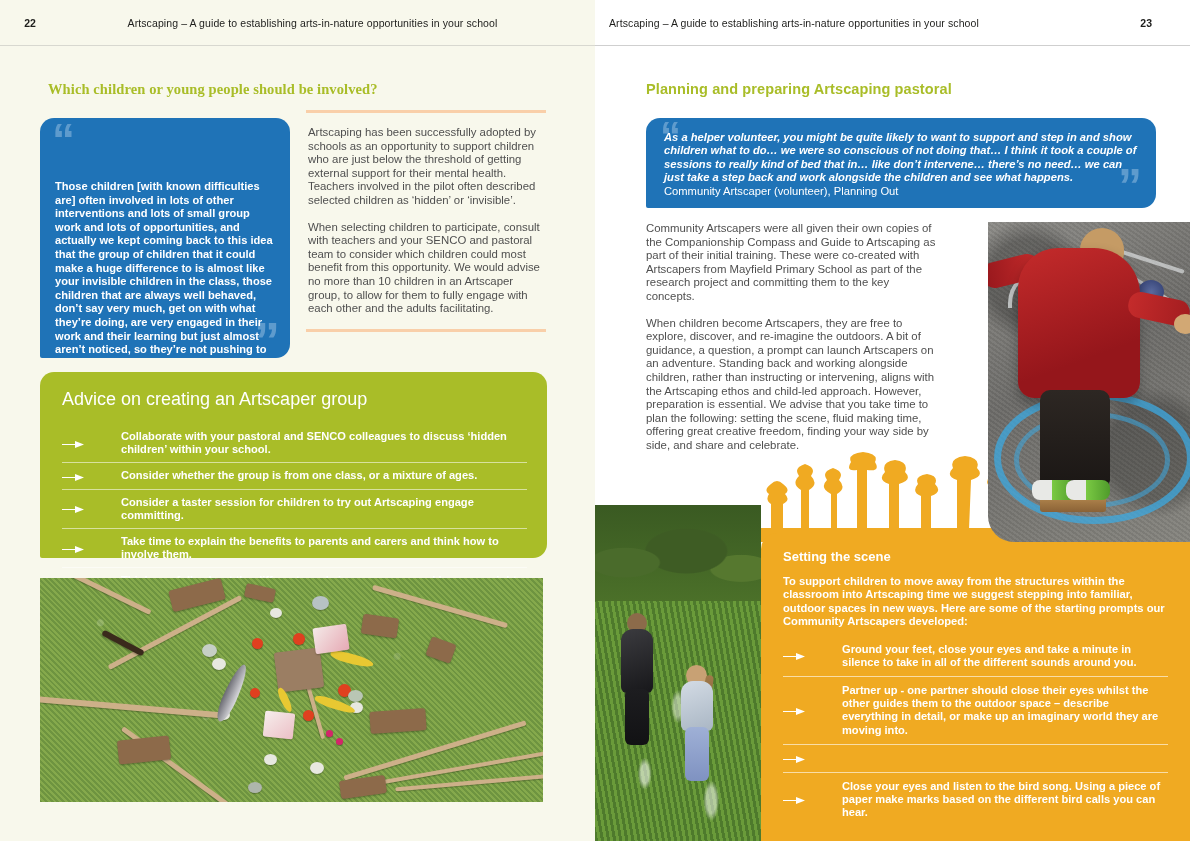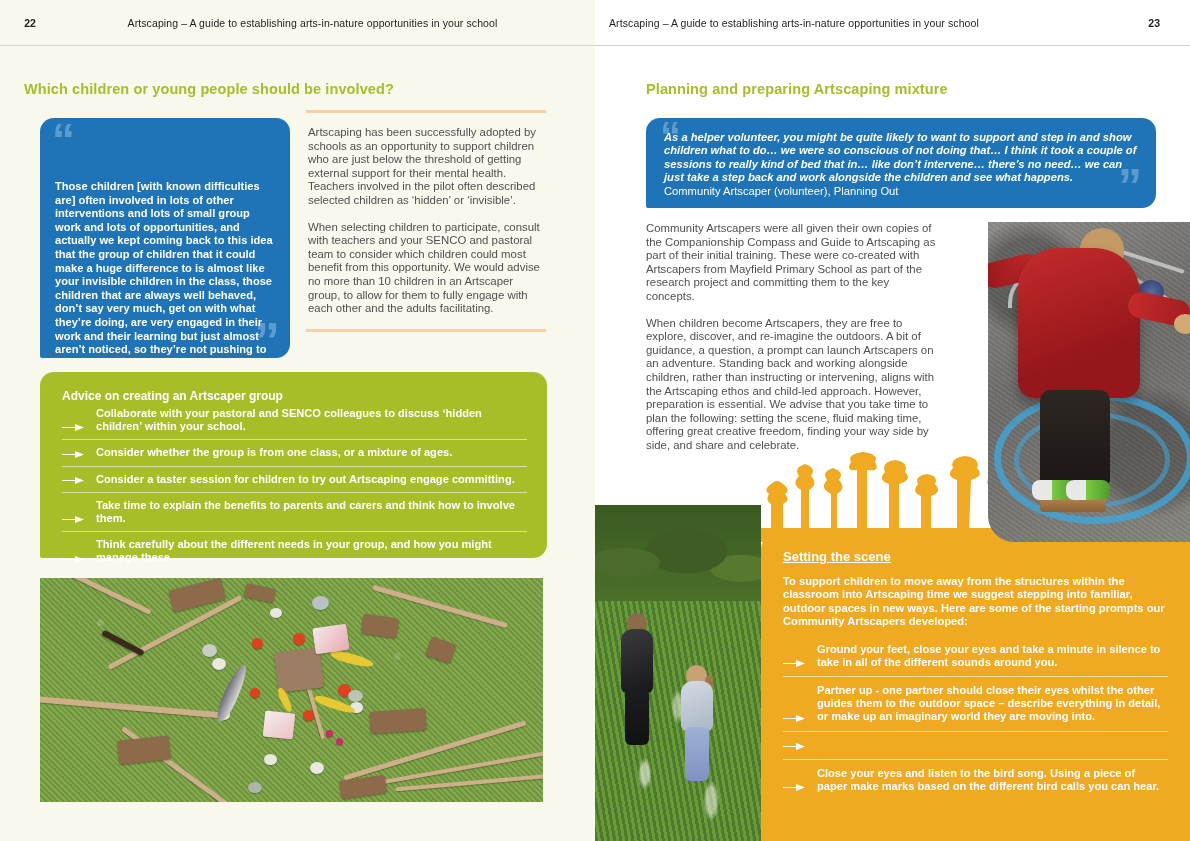--- a/index.html
+++ b/index.html
@@ -26,21 +26,21 @@
   .runhead .folio{
     font-size:10.5px;color:#1d1d1b;font-weight:600;
     width:60px;text-align:center;
   }
   .runhead .rh-title{
     flex:1;text-align:center;font-size:10.5px;color:#1d1d1b;
     letter-spacing:.1px;
   }
   .page-left .runhead .rh-title{padding-right:30px;}
   .page-right .runhead .rh-title{padding-left:14px;text-align:left;}
-  .page-right .runhead .folio{text-align:right;padding-right:30px;}
+  .page-right .runhead .folio{text-align:right;padding-right:38px;}
 
   
   .sec-head{
     position:absolute;
     font-size:14.5px;font-weight:bold;color:#a9bd28;
     letter-spacing:.1px;
   }
 
   
   .quote-box{
@@ -88,26 +88,27 @@
   }
   #peach-col .body p{margin:0 0 13px 0;}
   #peach-col .body p:last-child{margin-bottom:0;}
 
   
   #advice-box{
     position:absolute;left:40px;top:372px;width:507px;height:186px;
     background:#a9bd28;border-radius:14px 14px 14px 2px;
     box-sizing:border-box;padding:17px 20px 12px 22px;color:#ffffff;
   }
-  #advice-box .box-title{font-size:12px;font-weight:bold;margin-bottom:4px;}
+  #advice-box .box-title{font-size:18px;font-weight:normal;margin-bottom:20px;}
   .arrow-list{display:block;}
   .arrow-item{
-    display:flex;align-items:flex-end;
+    display:flex;align-items:center;
     padding:6px 0 6px 0;
     border-top:1px solid rgba(255,255,255,.55);
+    gap:25px;
   }
   .arrow-item:first-child{border-top:none;padding-top:0;}
   .arrow-ico{
     flex:0 0 34px;padding-top:2px;
   }
   .arrow-ico svg{display:block;}
   .arrow-txt{font-size:11.1px;line-height:13.2px;font-weight:bold;}
 
   
   #photo-moss{
@@ -283,21 +284,21 @@
     overflow:hidden;
   }
 
   
   #scene-panel{
     position:absolute;left:761px;top:533px;width:429px;height:308px;
     background:#f0aa22;color:#ffffff;box-sizing:border-box;
     padding:16px 22px 10px 22px;
     border-radius:16px 0 0 0;
   }
-  #scene-panel .box-title{font-size:13px;font-weight:bold;margin-bottom:11px;text-decoration:underline;}
+  #scene-panel .box-title{font-size:13px;font-weight:bold;margin-bottom:11px;}
   #scene-panel .scene-intro{
     font-size:11.2px;line-height:13.4px;font-weight:bold;margin:0 0 12px 0;
   }
   #scene-panel .arrow-item{padding:7px 0;border-top:1px solid rgba(255,255,255,.6);}
   #scene-panel .arrow-item:first-of-type{border-top:none;padding-top:2px;}
   #scene-panel .arrow-txt{font-size:11.1px;line-height:13.2px;font-weight:bold;}
 
   
   #photo-chalk{z-index:4;}
   #scene-panel{z-index:3;}
@@ -309,21 +310,21 @@
 
 <div class="spread">
 
   <div class="page page-left">
 
     <div class="runhead">
       <div class="folio">22</div>
       <div class="rh-title">Artscaping – A guide to establishing arts-in-nature opportunities in your school</div>
     </div>
 
-    <div class="sec-head" style="left:24px;top:81px;">Which children or young people should be involved?</div>
+    <div class="sec-head" style="left:48px;top:81px;font-family:Liberation Serif, serif;">Which children or young people should be involved?</div>
 
     <div class="quote-box" id="quote-left">
       <span class="qmark qopen">“</span>
       <span class="qmark qclose">”</span>
       <div class="quote-text">Those children [with known difficulties are] often involved in lots of other interventions and lots of small group work and lots of opportunities, and actually we kept coming back to this idea that the group of children that it could make a huge difference to is almost like your invisible children in the class, those children that are always well behaved, don’t say very much, get on with what they’re doing, are very engaged in their work and their learning but just almost aren’t noticed, so they’re not pushing to the front of the class to say look what I’ve done, they’re just kind of getting on with what they’re expected to do all the time day in, day out.</div>
 
     </div>
 
     <div id="peach-col">
       <div class="peach-rule"></div>
@@ -435,21 +436,21 @@
 
   </div>
 
   <div class="page page-right">
 
     <div class="runhead">
       <div class="rh-title">Artscaping – A guide to establishing arts-in-nature opportunities in your school</div>
       <div class="folio">23</div>
     </div>
 
-    <div class="sec-head" style="left:51px;top:81px;">Planning and preparing Artscaping mixture</div>
+    <div class="sec-head" style="left:51px;top:81px;">Planning and preparing Artscaping pastoral</div>
   </div>
 
   <div class="quote-box" id="quote-right">
     <span class="qmark qopen">“</span>
     <span class="qmark qclose">”</span>
     <div class="quote-text">As a helper volunteer, you might be quite likely to want to support and step in and show children what to do… we were so conscious of not doing that… I think it took a couple of sessions to really kind of bed that in… like don’t intervene… there’s no need… we can just take a step back and work alongside the children and see what happens.</div>
     <div class="quote-attrib">Community Artscaper (volunteer), Planning Out</div>
   </div>
 
   <div id="right-body">

